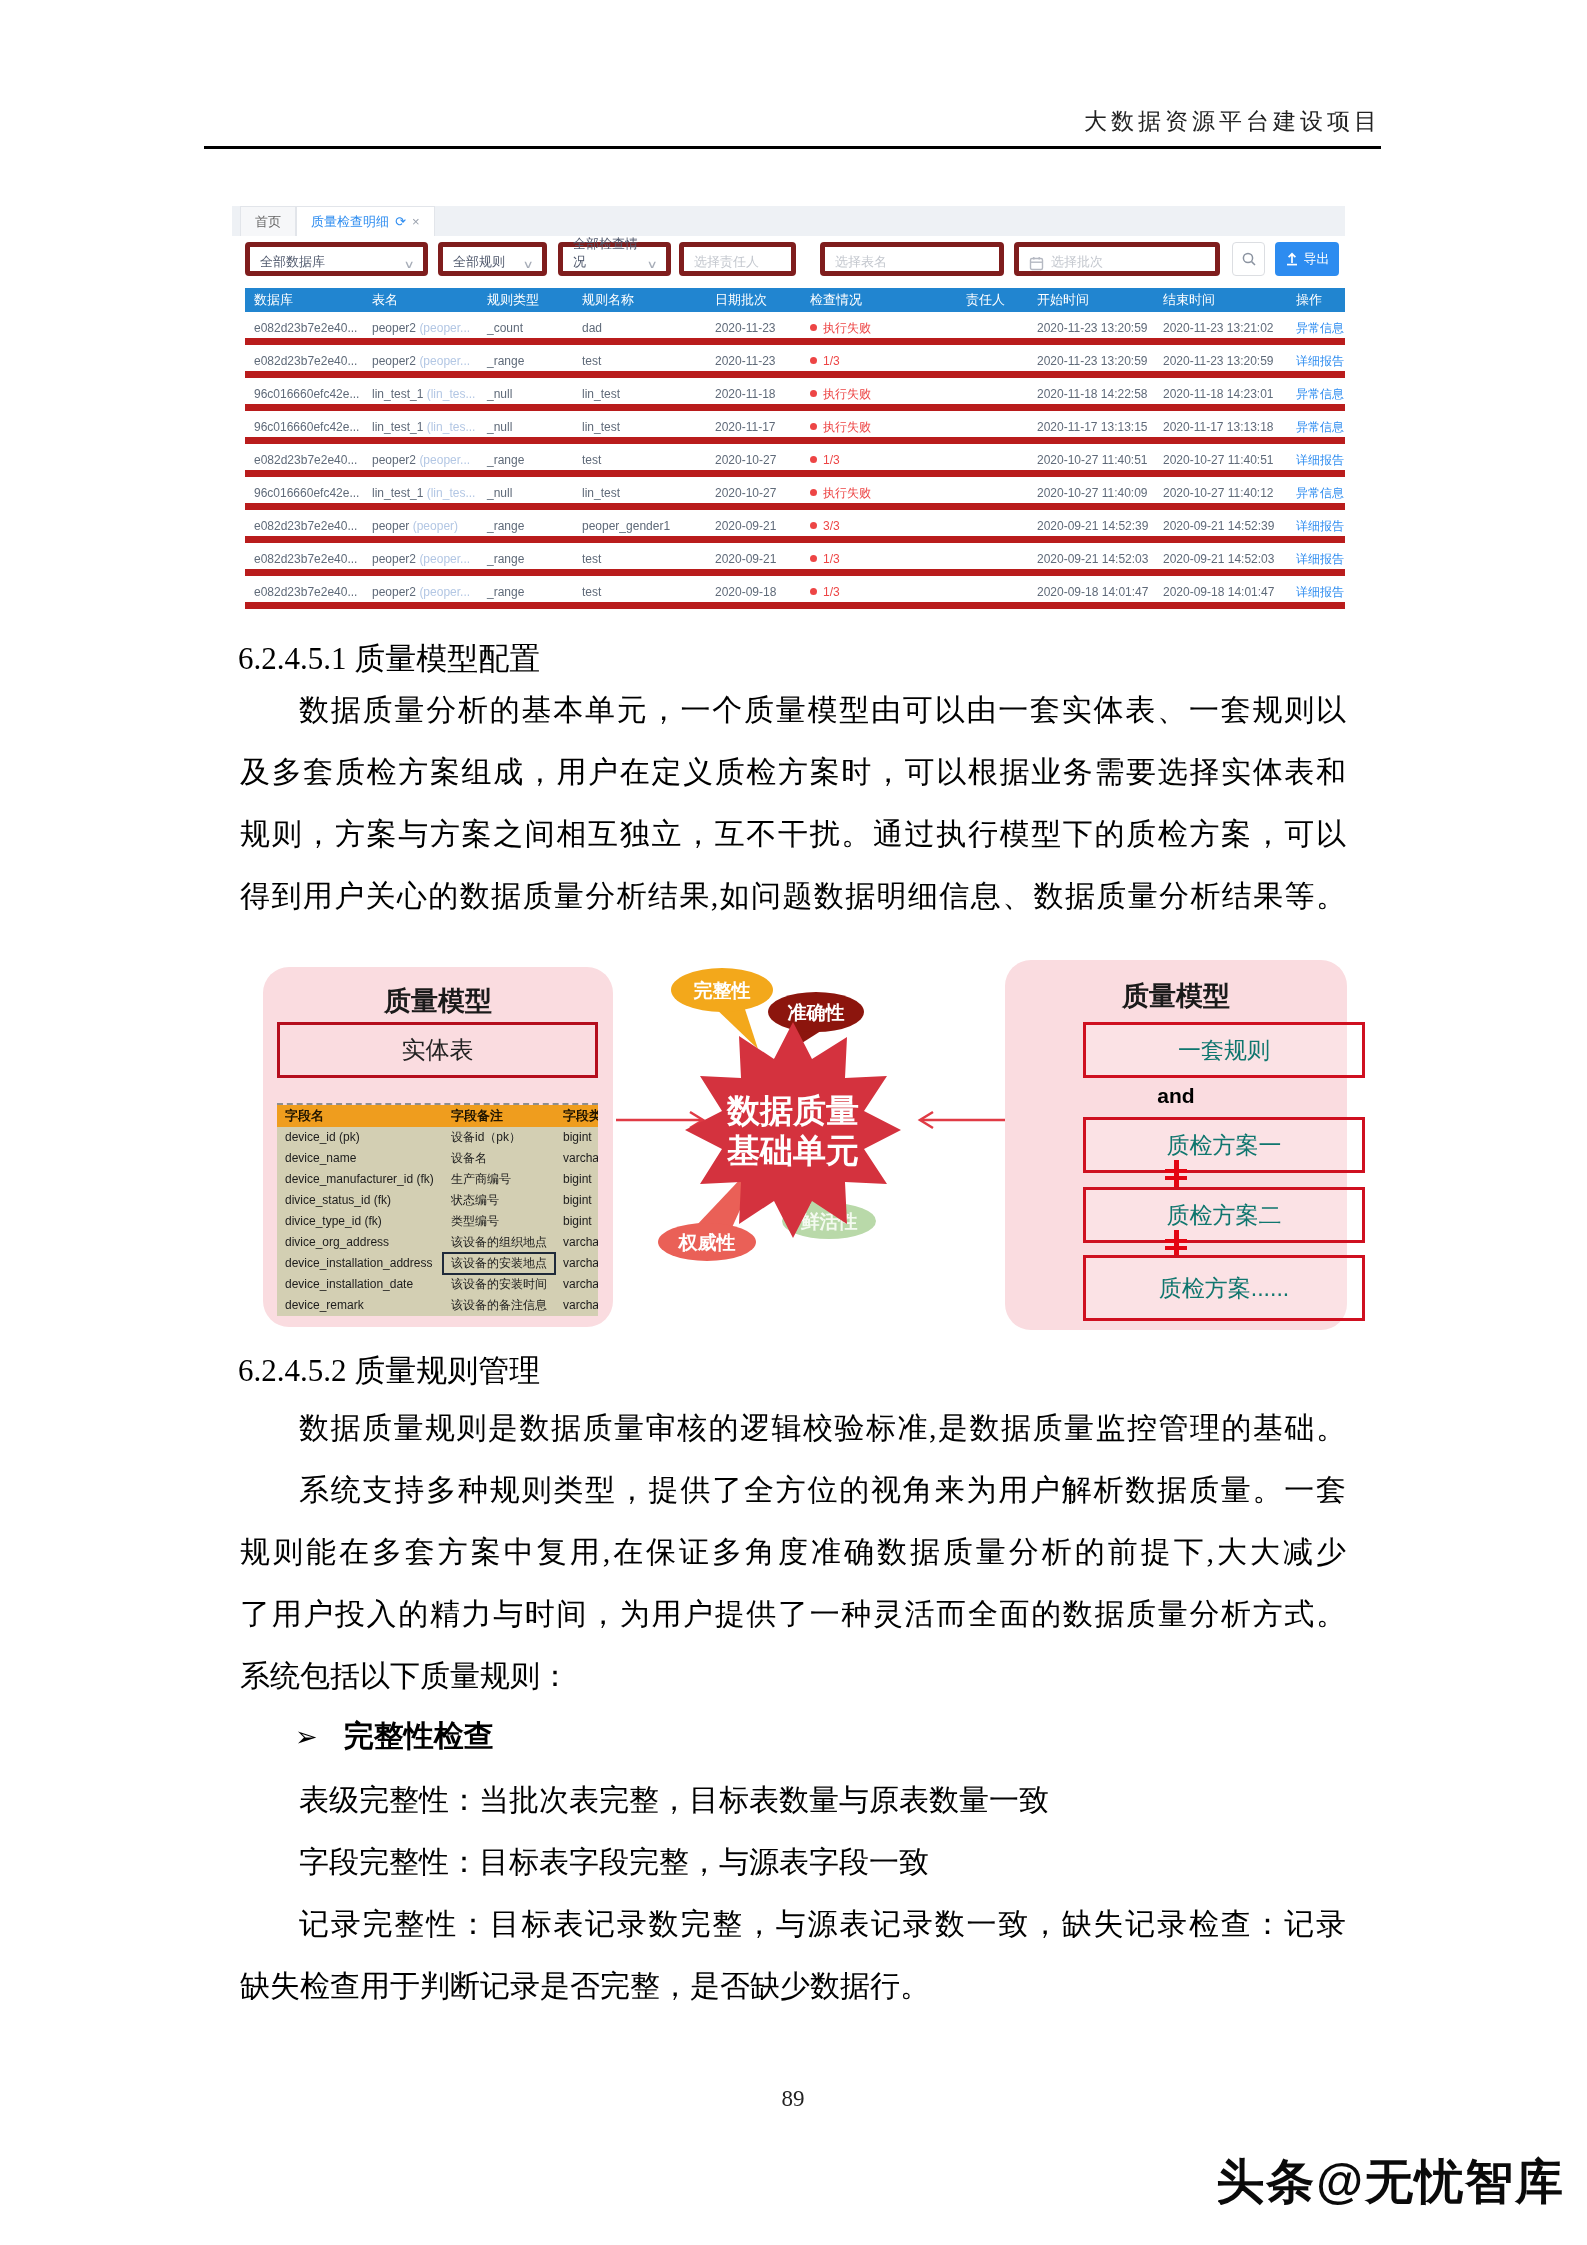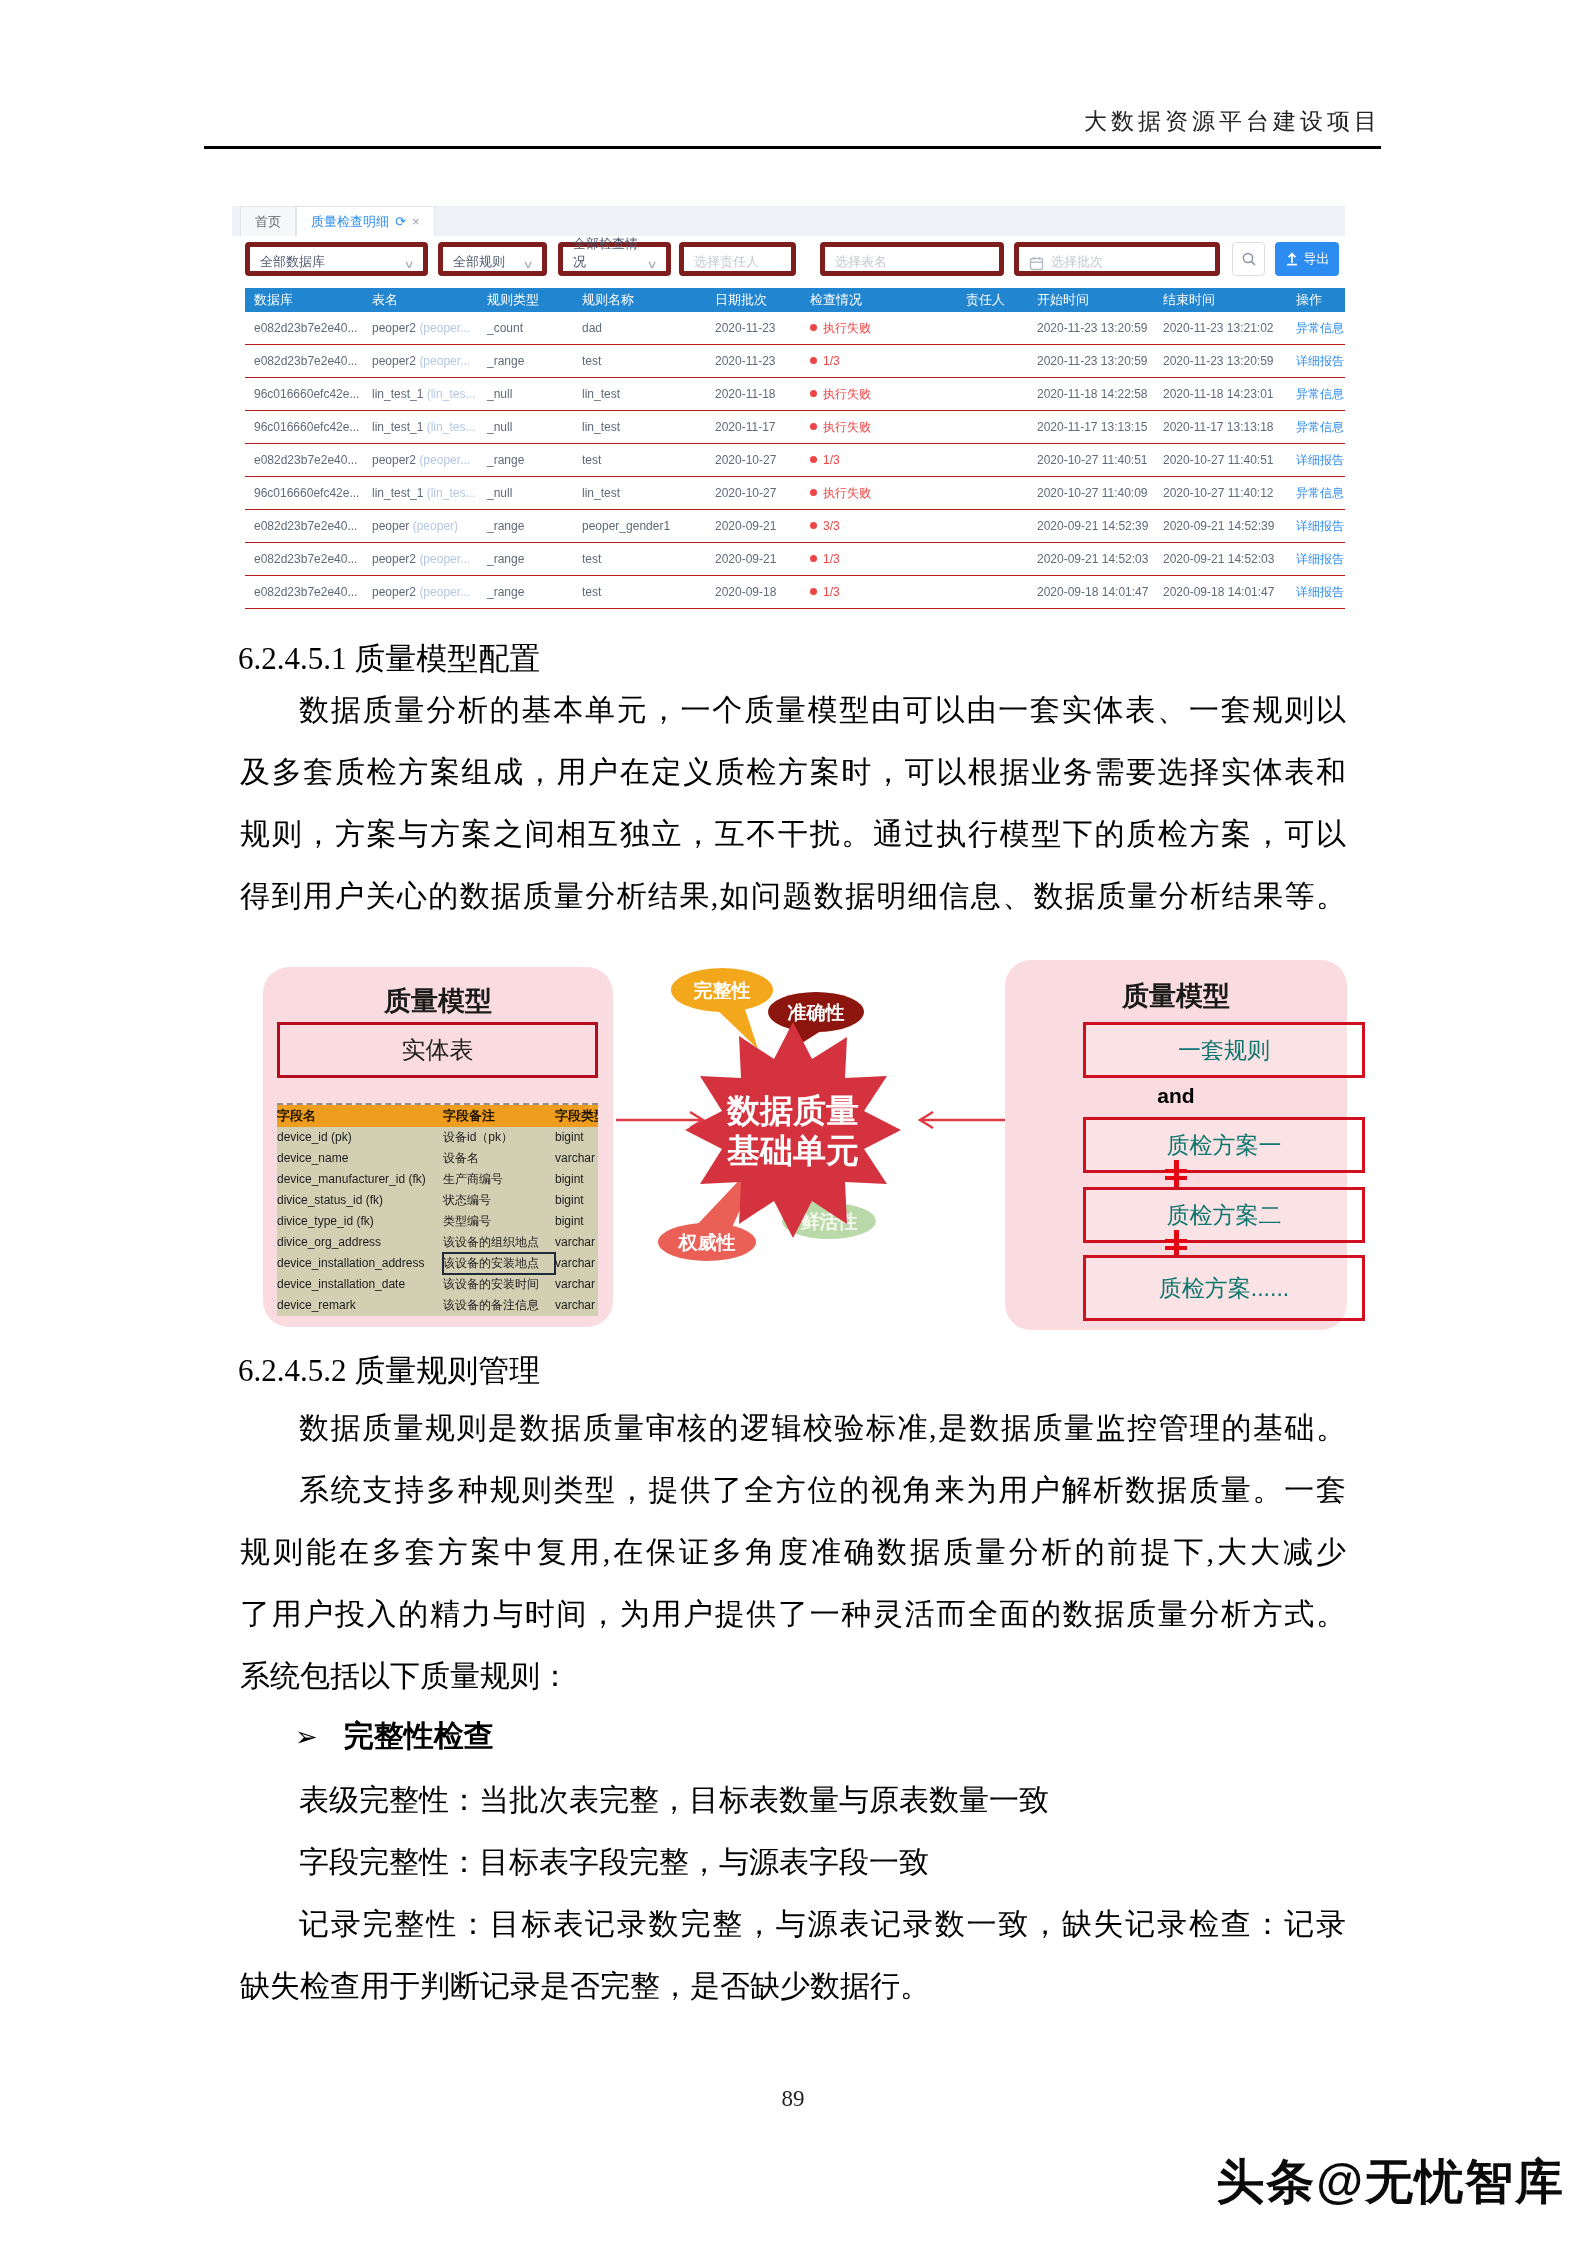--- a/index.html
+++ b/index.html
@@ -43,40 +43,40 @@
   .i1{left:447px;width:117px;}
   .i2{left:588px;width:184px;}
   .i3{left:782px;width:206px;gap:7px;}
   .sbtn{position:absolute;left:1000px;top:0;width:33px;height:34px;border:1px solid #dcdee2;border-radius:4px;box-sizing:border-box;
         display:flex;align-items:center;justify-content:center;background:#fff;}
   .ebtn{position:absolute;left:1043px;top:0;width:64px;height:34px;background:#2d8cf0;border-radius:4px;color:#fff;
         display:flex;align-items:center;justify-content:center;gap:5px;font-size:13px;}
   .thead,.trow{position:relative;display:flex;width:1100px;margin-left:13px;box-sizing:border-box;}
   .thead{position:absolute;top:82px;height:24px;line-height:24px;background:#2185d0;color:#fff;font-size:13px;}
   .tbody{position:absolute;top:106px;left:0;width:1113px;}
-  .trow{height:33px;line-height:32px;border-bottom:1px solid #b91c1c;font-size:12px;color:#5f6a79;background:#fff;}
+  .trow{height:33px;line-height:32px;border-bottom:7px solid #b91c1c;font-size:12px;color:#5f6a79;background:#fff;}
   .tc{flex:0 0 auto;box-sizing:border-box;padding-left:10px;white-space:nowrap;overflow:hidden;}
   .c-db{width:117px;padding-left:9px;}.c-tbl{width:115px;}.c-type{width:95px;}.c-name{width:133px;}.c-batch{width:95px;}
   .c-status{width:156px;}.c-owner{width:71px;}.c-start{width:126px;}.c-end{width:133px;}.c-act{flex:1 1 auto;}
   .tn{font-weight:normal;font-style:normal;}
   .ta{font-style:normal;color:#b3c7e4;}
   .c-status{color:#ed4545;}
   .c-status .dot{display:inline-block;width:7px;height:7px;border-radius:50%;background:#ed4545;margin-right:6px;vertical-align:1px;}
   .c-status em{font-style:normal;}
   .c-act{color:#2d8cf0;text-decoration:none;cursor:pointer;}
 
   
   .dleft{position:absolute;left:263px;top:967px;width:350px;height:360px;background:#fadce0;border-radius:26px;
          font-family:"Liberation Sans","DejaVu Sans",sans-serif;}
   .dtitle{position:absolute;left:0;top:16px;width:100%;text-align:center;font-size:27px;font-weight:bold;color:#1a1a1a;}
   .entity{position:absolute;left:14px;top:55px;width:321px;height:56px;border:3px solid #b50d1d;box-sizing:border-box;
           display:flex;align-items:center;justify-content:center;font-size:24px;color:#222;}
   .ftable{position:absolute;left:14px;top:136px;width:321px;border-top:2px dashed #8f8f8f;}
   .fhead{display:flex;height:22px;line-height:22px;background:#ef9d1e;font-size:13px;font-weight:bold;color:#201500;}
-  .fhead span,.frow span{box-sizing:border-box;white-space:nowrap;overflow:hidden;}
+  .fhead span,.frow span{box-sizing:border-box;padding-left:8px;white-space:nowrap;overflow:hidden;}
   .f1{width:166px;}.f2{width:112px;}.f3{width:43px;flex:1 1 auto;}
   .fbody{background:#d3cfb3;}
   .frow{display:flex;height:21px;line-height:21px;font-size:12px;color:#1c1c1c;}
   .boxed{outline:2px solid #1f2a3a;outline-offset:-1px;}
   .dsvg{position:absolute;left:600px;top:950px;width:420px;height:390px;}
   .dright{position:absolute;left:1005px;top:960px;width:342px;height:370px;background:#fadce0;border-radius:26px;
           font-family:"Liberation Sans","DejaVu Sans",sans-serif;}
   .drtitle{position:absolute;left:0;top:18px;width:100%;text-align:center;font-size:27px;font-weight:bold;color:#1a1a1a;}
   .dbox{position:absolute;left:30px;width:282px;height:56px;border:3px solid #cf1020;box-sizing:border-box;background:rgba(255,255,255,0.18);
         display:flex;align-items:center;justify-content:center;font-size:23px;color:#0f766e;margin-left:48px;}

